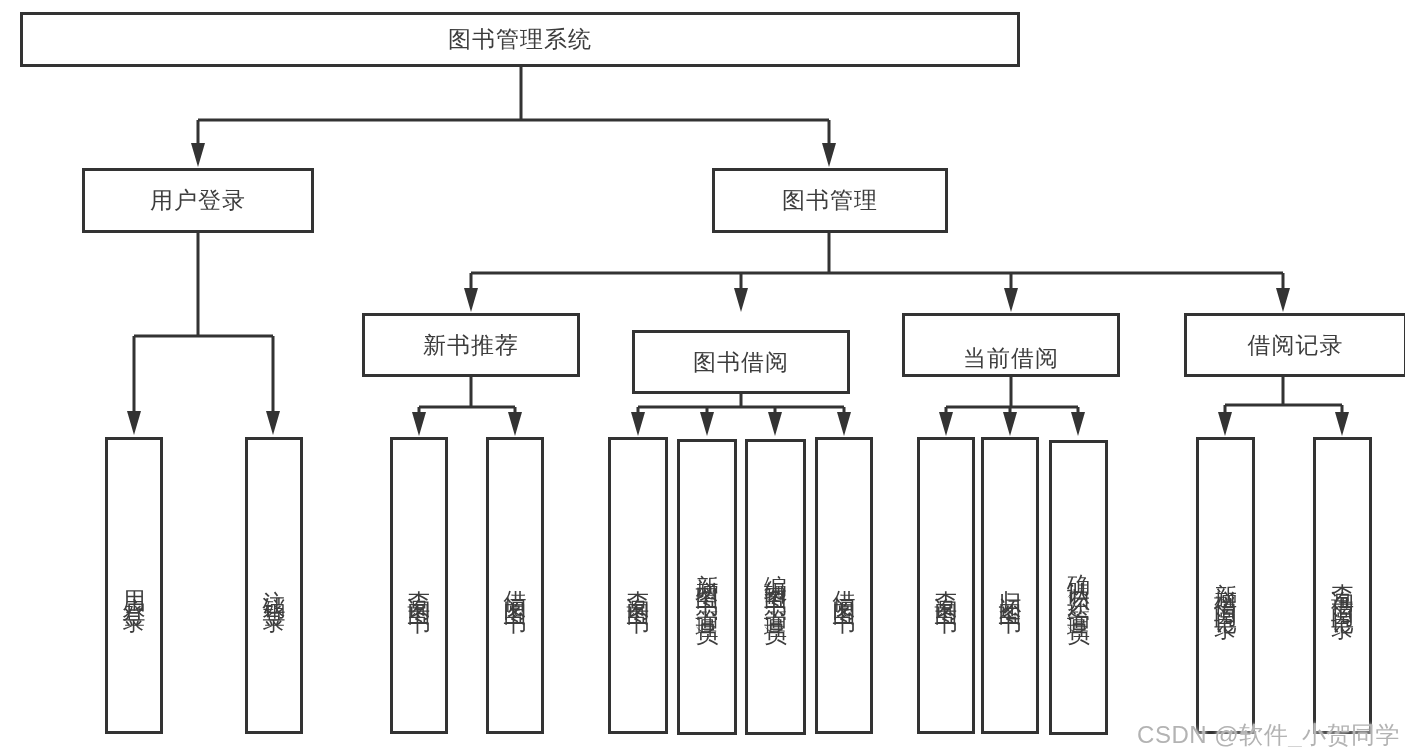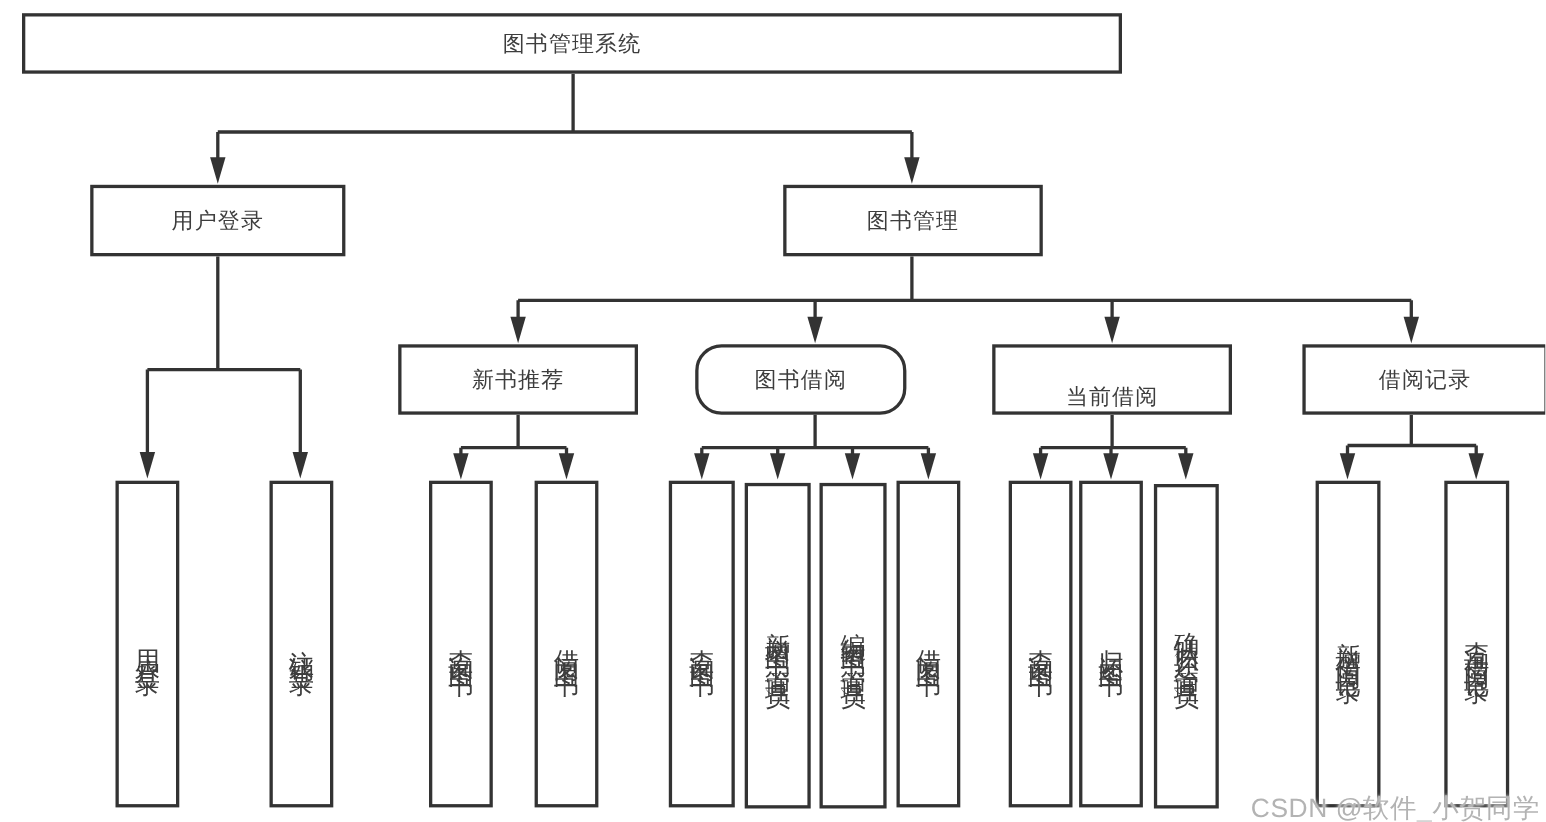--- a/index.html
+++ b/index.html
@@ -20,21 +20,21 @@
     position: absolute;
     box-sizing: border-box;
     border: 3px solid #333333;
     background: #ffffff;
     color: #3d3d3d;
     display: flex;
     align-items: center;
     justify-content: center;
     z-index: 1;
   }
-  .hbox { font-size: 20px; font-weight: 500; letter-spacing: 1px; }
+  .hbox { font-size: 23px; font-weight: 500; letter-spacing: 1px; }
   .vbox { font-size: 23px; font-weight: 500; }
   .vbox .vlabel {
     writing-mode: vertical-rl;
     text-orientation: mixed;
     letter-spacing: 7px;
     line-height: 1;
   }
   .watermark {
     position: absolute;
     top: 719px;
@@ -92,21 +92,21 @@
   <div class="node hbox" style="left:82px; top:168px; width:232px; height:65px;">
     <span>用户登录</span>
   </div>
   <div class="node hbox" style="left:362px; top:313px; width:218px; height:64px;">
     <span>新书推荐</span>
   </div>
 
   <div class="node hbox" style="left:712px; top:168px; width:236px; height:65px;">
     <span>图书管理</span>
   </div>
-  <div class="node hbox" style="left:632px; top:313px; width:192px; height:64px;border-radius:24px;">
+  <div class="node hbox" style="left:632px; top:330px; width:218px; height:64px;">
     <span>图书借阅</span>
   </div>
   <div class="node hbox" style="left:902px; top:313px; width:218px; height:64px;align-items:flex-end;">
     <span>当前借阅</span>
   </div>
   <div class="node hbox" style="left:1172px; top:313px; width:223px; height:64px;margin-left:12px;">
     <span>借阅记录</span>
   </div>
 
   <div class="node vbox" style="left:105px; top:437px; width:58px; height:297px;">

